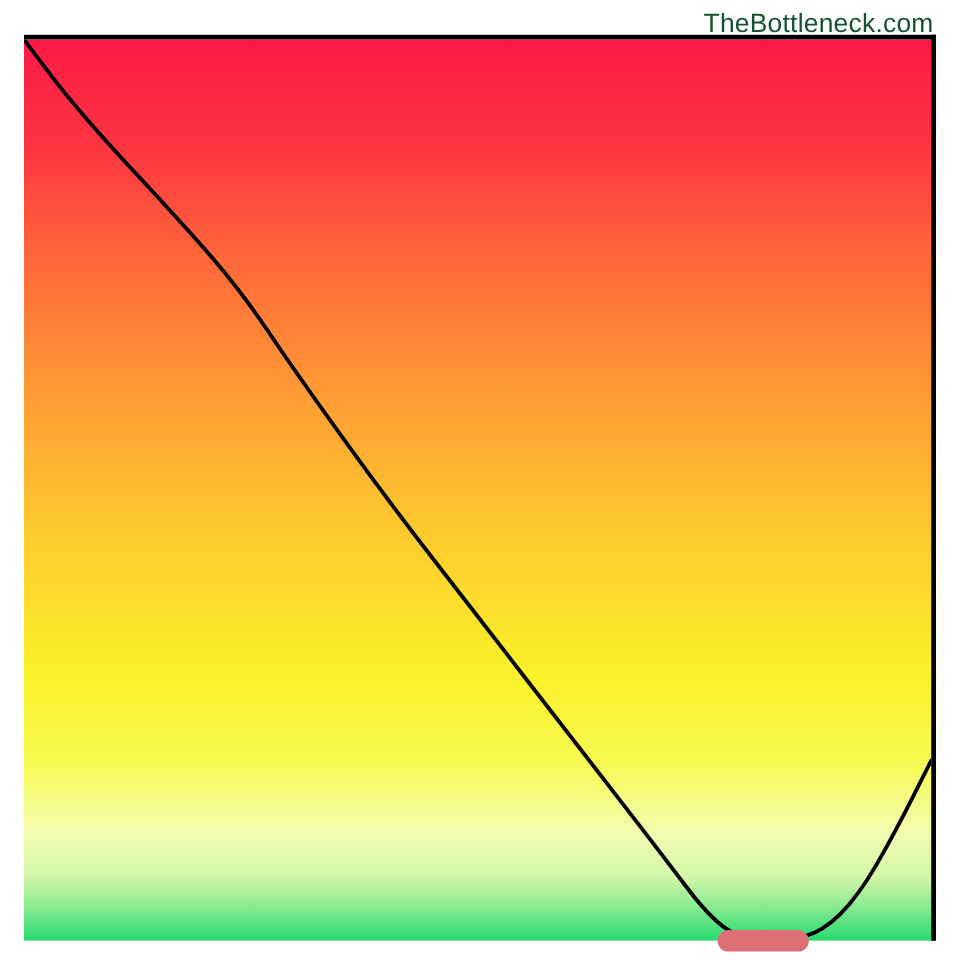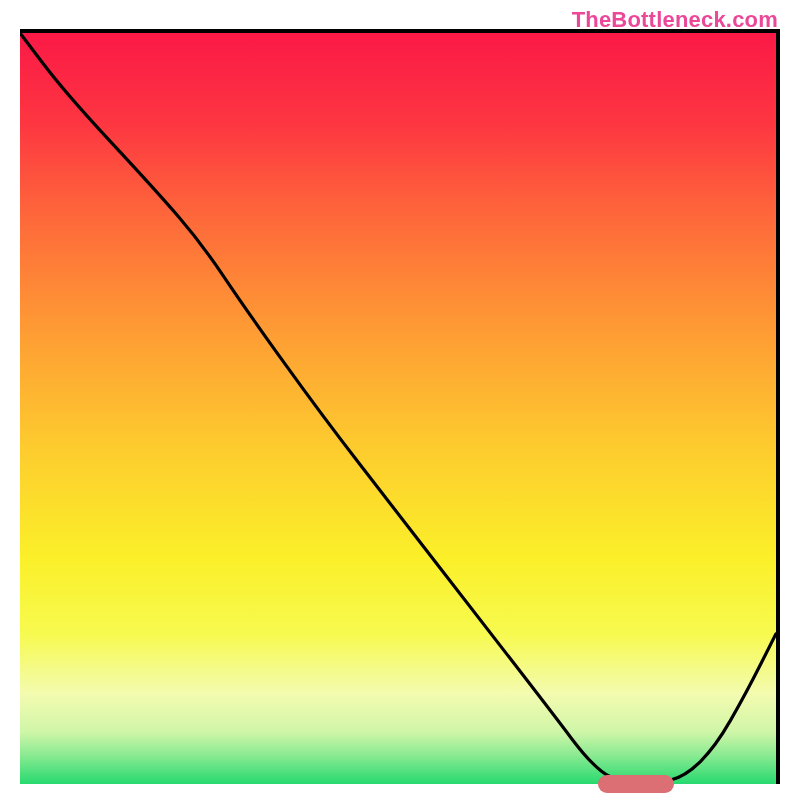--- a/index.html
+++ b/index.html
@@ -8,22 +8,22 @@
     height: 800px;
     background: #ffffff;
     font-family: Arial, sans-serif;
     position: relative;
   }
   .watermark {
     position: absolute;
     top: 7px;
     right: 22px;
     font-size: 22px;
-    font-weight: bold;
-    color: #ec4899;
+    font-weight: normal;
+    color: #14532d;
     letter-spacing: 0.2px;
   }
   .chart-box {
     position: absolute;
     left: 20px;
     top: 29px;
     width: 760px;
     height: 755px;
     border-top: 4px solid #000;
     border-right: 4px solid #000;

